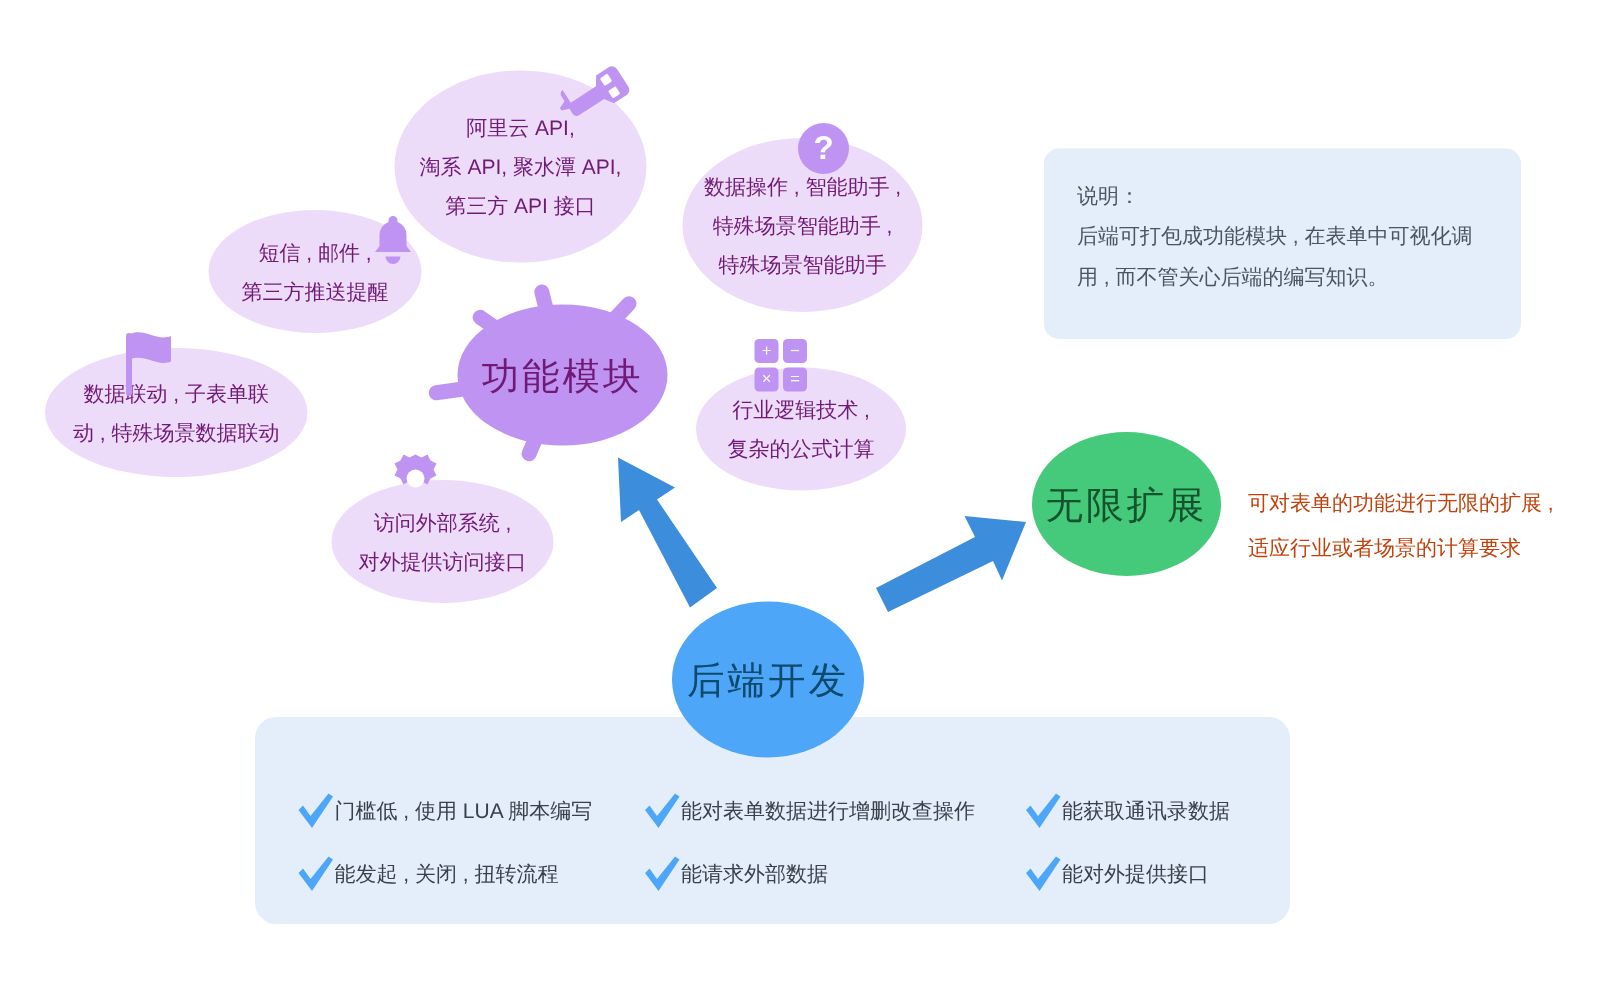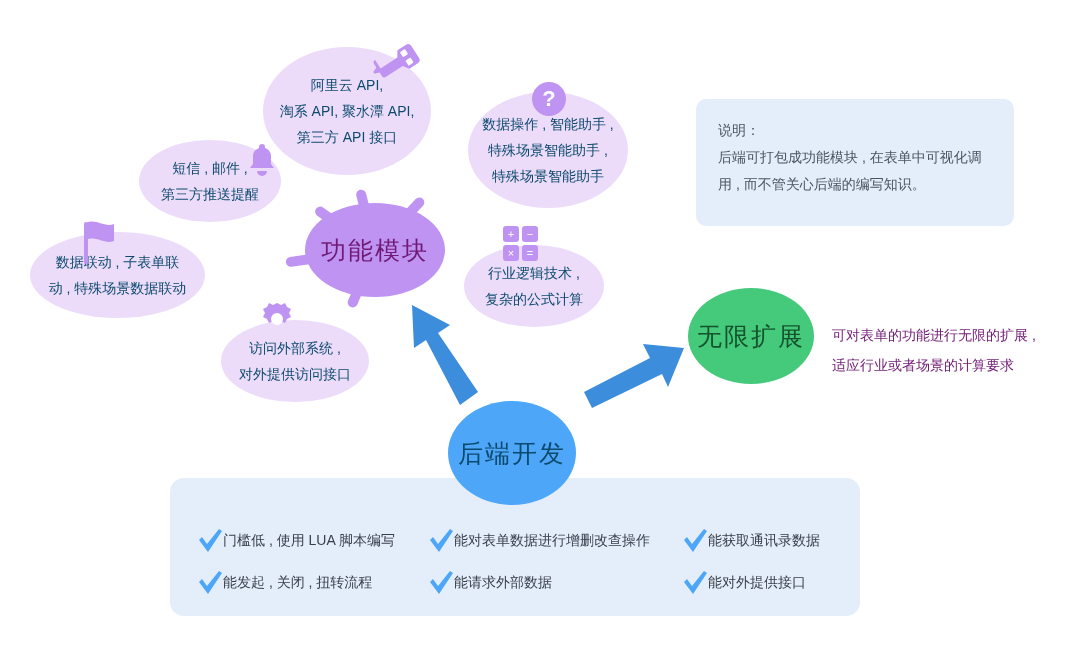--- a/index.html
+++ b/index.html
@@ -12,21 +12,21 @@
 
   
   .abs{position:absolute;}
 
   
   .bubble{
     position:absolute;border-radius:50%;
     background:#ecdcfa;
     display:flex;flex-direction:column;
     align-items:center;justify-content:center;
-    color:#0c4a6e;
+    color:#701a75;
     font-size:14px;line-height:26px;
     text-align:center;white-space:nowrap;
   }
   .bubble .ln{display:block;}
 
   
   .core{
     position:absolute;border-radius:50%;
     background:#bf93f2;
     display:flex;align-items:center;justify-content:center;
@@ -46,21 +46,21 @@
     z-index:6;
   }
   
   .node-green{
     position:absolute;border-radius:50%;
     background:#45c97a;
     display:flex;align-items:center;justify-content:center;
     color:#14532d;font-size:25px;letter-spacing:2px;
   }
   .green-text{
-    position:absolute;color:#701a75;font-size:14px;line-height:30px;
+    position:absolute;color:#c2410c;font-size:14px;line-height:30px;
     white-space:nowrap;
   }
   
   .infobox{
     position:absolute;background:#e4eefb;border-radius:10px;
     color:#4a5560;font-size:14px;line-height:27px;
     padding:18px 22px;box-sizing:border-box;white-space:nowrap;
   }
   
   .panel{
@@ -104,21 +104,21 @@
 
   <svg class="ico" style="left:367px;top:38px;" width="56" height="54" viewBox="0 0 56 54">
     <g fill="#bf93f2" transform="rotate(-33 28 27)">
       <path d="M14 22 h20 l4 -6 h10 a4 4 0 0 1 4 4 v14 a4 4 0 0 1 -4 4 h-10 l-4 -6 h-20
                a3 3 0 0 1 -3 -3 v-4 l-5 -2 v-2 l5 -2 v-4 a3 3 0 0 1 3 -3 z"></path>
       <rect x="39" y="19" width="6" height="6" rx="1" fill="#ffffff"></rect>
       <rect x="39" y="29" width="6" height="6" rx="1" fill="#ffffff"></rect>
     </g>
   </svg>
 
-  <div class="bubble" style="left:468px;top:92px;width:160px;height:116px;">
+  <div class="bubble" style="left:455px;top:92px;width:160px;height:116px;">
     <span class="ln">数据操作 , 智能助手 ,</span>
     <span class="ln">特殊场景智能助手 ,</span>
     <span class="ln">特殊场景智能助手</span>
   </div>
   <div class="ico qmark" style="left:532px;top:82px;">?</div>
 
   <div class="bubble" style="left:139px;top:140px;width:142px;height:82px;">
     <span class="ln">短信 , 邮件 ,</span>
     <span class="ln">第三方推送提醒</span>
   </div>

